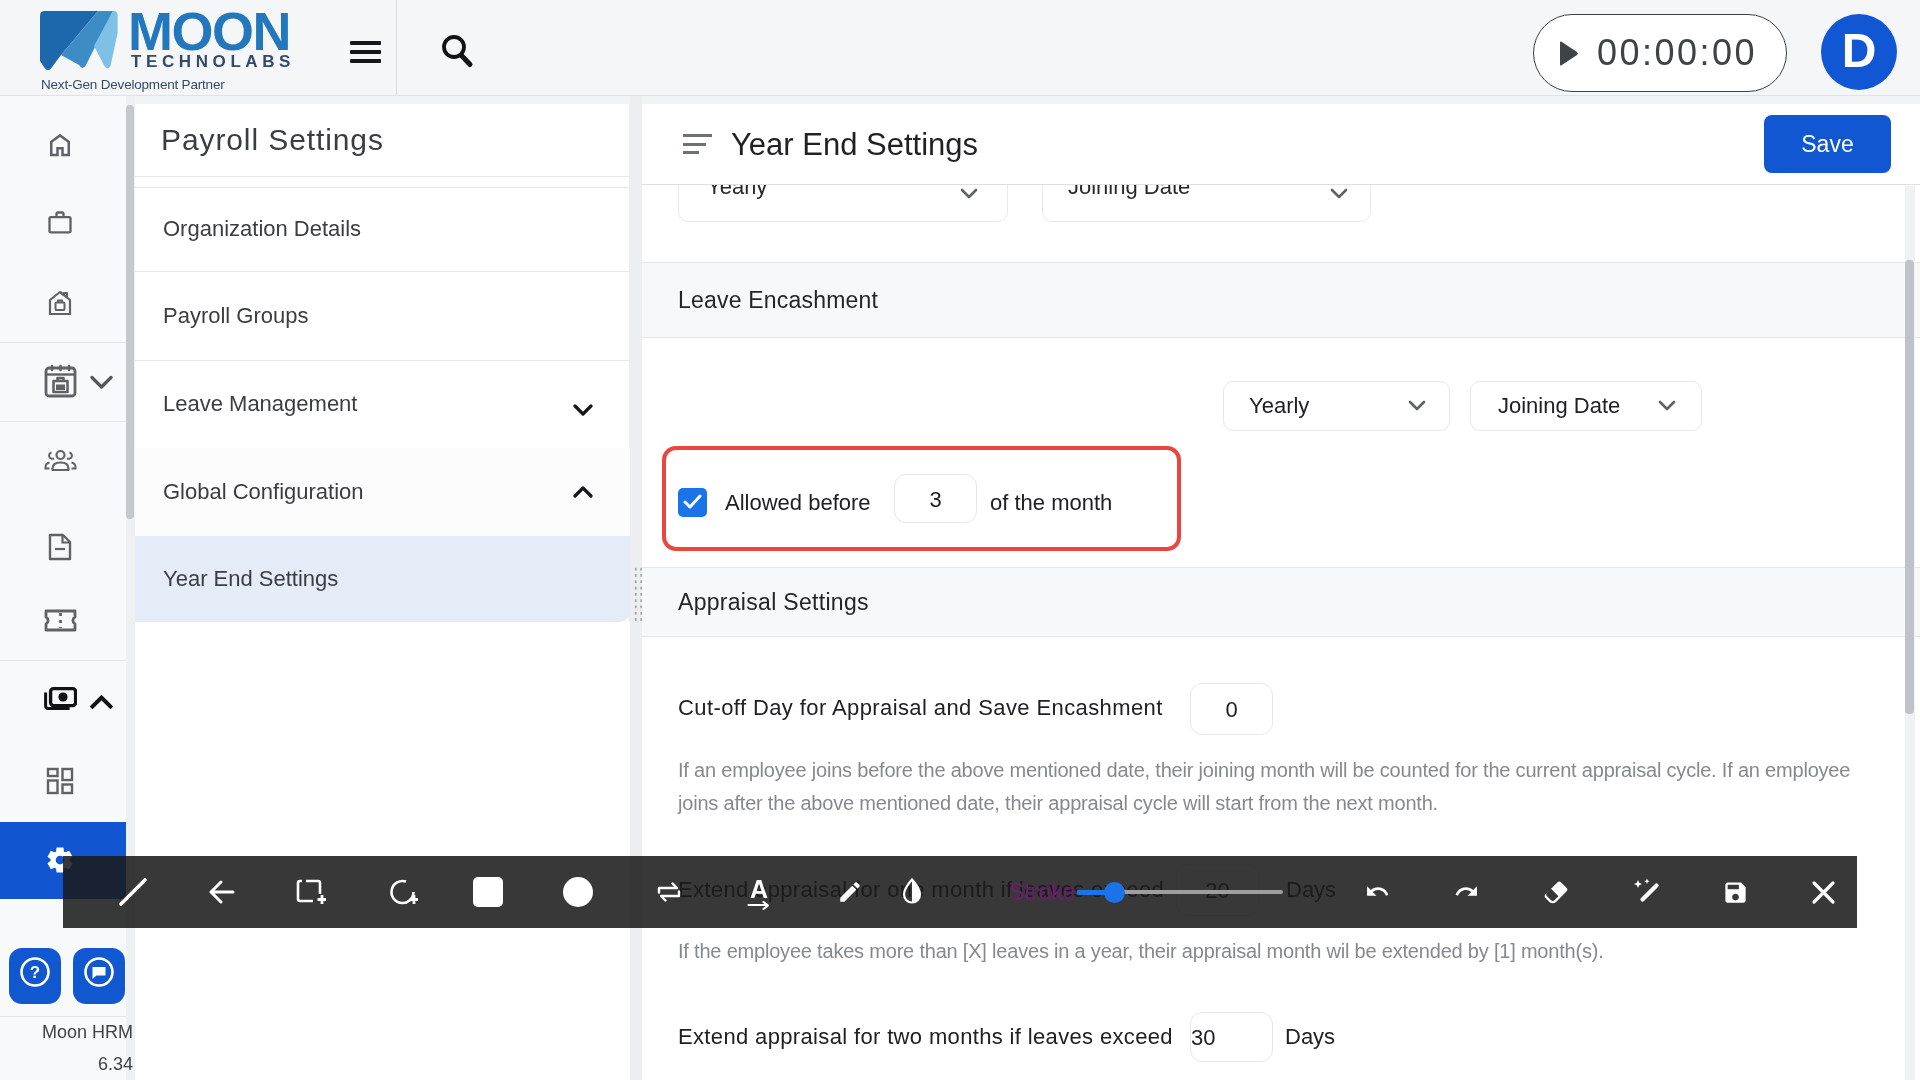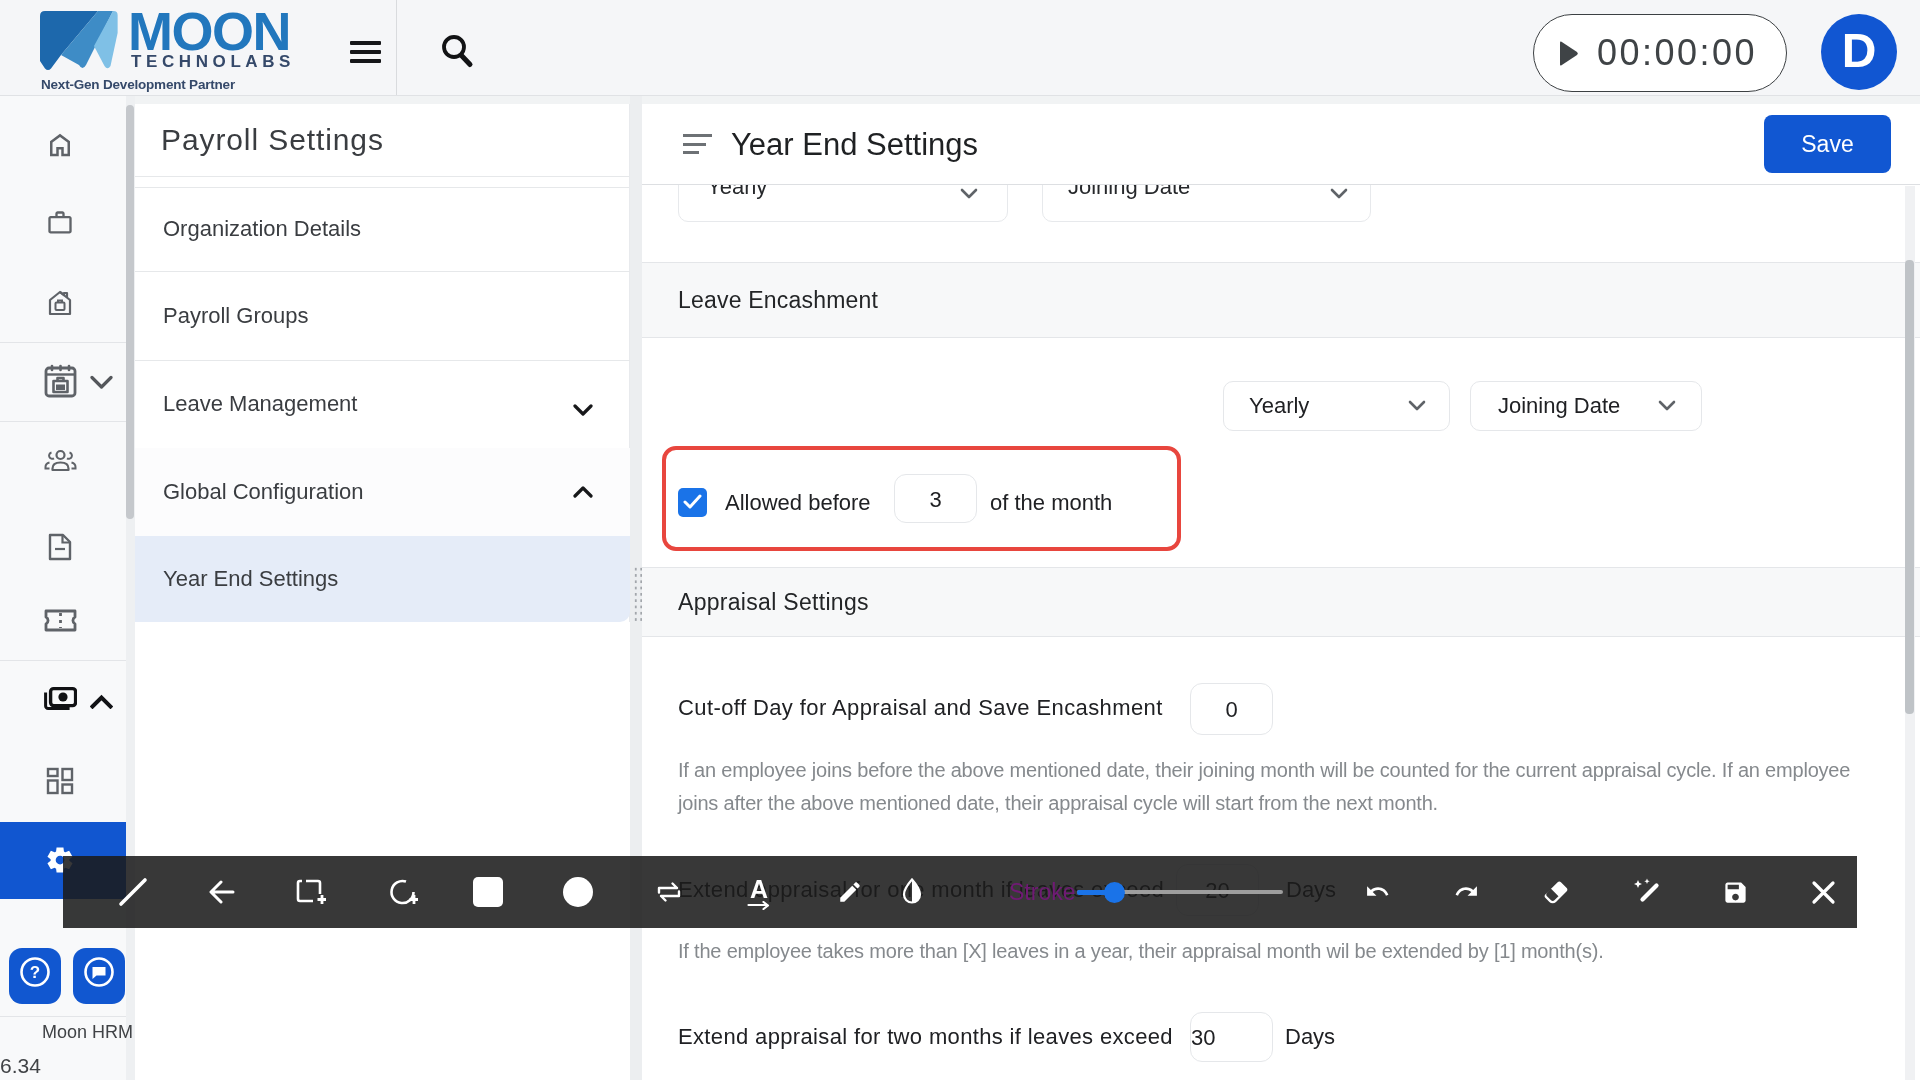--- a/index.html
+++ b/index.html
@@ -12,21 +12,21 @@
 
 <div class="abs" id="tophdr" style="left:0;top:0;width:1920px;height:96px;background:#f5f6f8;border-bottom:1px solid #e0e2e5;z-index:20;">
 
   <svg class="abs" style="left:40px;top:11px;" width="79" height="60" viewBox="0 0 79 60">
     <path d="M5,0 L58,0 L21,44 L11,57.5 Q8,60.5 5,57.5 L0,50 L0,5 Q0,0 5,0 Z" fill="#1d68ac"></path>
     <path d="M58,0 L73,0 L46,54 Q42.5,60 39,54 L21,44 Z" fill="#3e8cc6"></path>
     <path d="M73,0 L73.6,0 Q77.6,0 77.6,4 L77.6,22 L70.5,55 Q67.5,59.5 64.5,55 L54,35 Z" fill="#7fc0e6"></path>
   </svg>
   <div class="abs" style="left:128px;top:0px;font-size:54px;font-weight:bold;color:#2277bd;letter-spacing:-1.5px;">MOON</div>
   <div class="abs" style="left:131px;top:52px;font-size:17px;font-weight:bold;color:#35496a;letter-spacing:4.6px;">TECHNOLABS</div>
-  <div class="abs" style="left:41px;top:77px;font-size:13.5px;font-weight:bold;color:#35496a;letter-spacing:-0.2px;">Next-Gen Development Partner</div>
+  <div class="abs" style="left:41px;top:77px;font-size:13.5px;font-weight:normal;color:#35496a;letter-spacing:-0.2px;">Next-Gen Development Partner</div>
 
   <div class="abs" style="left:350px;top:41px;width:31px;height:4px;background:#151619;border-radius:1px;"></div>
   <div class="abs" style="left:350px;top:50px;width:31px;height:4px;background:#151619;border-radius:1px;"></div>
   <div class="abs" style="left:350px;top:59px;width:31px;height:4px;background:#151619;border-radius:1px;"></div>
 
   <div class="abs" style="left:396px;top:0;width:1px;height:95px;background:#d9dbde;"></div>
 
   <svg class="abs" style="left:440px;top:33px;" width="36" height="38" viewBox="0 0 36 38">
     <circle cx="14" cy="14" r="10" fill="none" stroke="#121315" stroke-width="3.8"></circle>
     <line x1="21.5" y1="22.5" x2="30" y2="31.5" stroke="#121315" stroke-width="5" stroke-linecap="round"></line>
@@ -49,21 +49,21 @@
   <div class="abs" style="left:0;top:920px;width:135px;height:1px;background:#e3e5e8;"></div>
 
   <div class="abs" style="left:126px;top:0;width:9px;height:984px;background:#eef0f2;"></div>
   <div class="abs" style="left:126px;top:9px;width:8px;height:414px;background:#c5c8cc;border-radius:4px;"></div>
 
   <div class="abs" style="left:0;top:726px;width:126px;height:77px;background:#1156d0;"></div>
 
   <div class="abs" style="left:9px;top:852px;width:52px;height:56px;background:#1157d0;border-radius:13px;"></div>
   <div class="abs" style="left:73px;top:852px;width:52px;height:56px;background:#1157d0;border-radius:13px;"></div>
   <div class="abs" style="left:0;top:926px;width:133px;height:20px;font-size:18px;color:#404346;text-align:right;">Moon HRM</div>
-  <div class="abs" style="left:0;top:958px;width:133px;height:20px;font-size:21px;color:#404346;">6.34</div>
+  <div class="abs" style="left:0;top:958px;width:133px;height:20px;font-size:18px;color:#404346;text-align:right;">6.34</div>
 
   <svg class="abs" style="left:45px;top:34px;" width="30" height="30" viewBox="0 0 24 24">
     <path d="M6 19h3v-5.5h6V19h3v-9l-6-4.5L6 10v9zm-2 2V9l8-6 8 6v12h-7v-5.5h-2V21H4z" fill="#5f6368"></path>
   </svg>
 
   <svg class="abs" style="left:46px;top:113px;" width="28" height="28" viewBox="0 0 24 24">
     <path d="M4 21q-.825 0-1.412-.587Q2 19.825 2 19V8q0-.825.588-1.412Q3.175 6 4 6h4V4q0-.825.588-1.413Q9.175 2 10 2h4q.825 0 1.413.587Q16 3.175 16 4v2h4q.825 0 1.413.588Q22 7.175 22 8v11q0 .825-.587 1.413Q20.825 21 20 21Zm0-2h16V8H4Zm6-13h4V4h-4Z" fill="#5f6368"></path>
   </svg>
 
   <svg class="abs" style="left:45px;top:192px;" width="30" height="30" viewBox="0 0 30 30">

